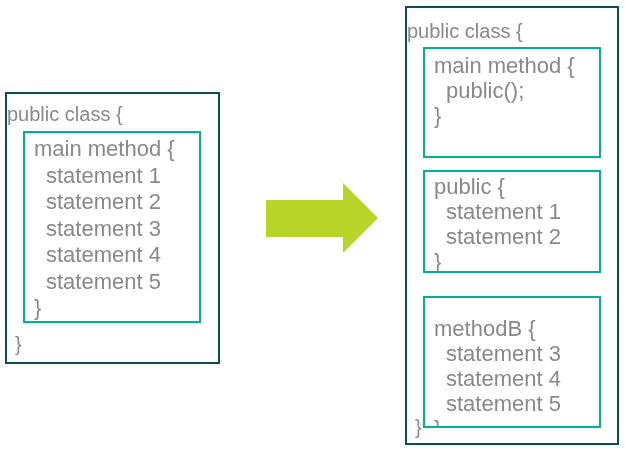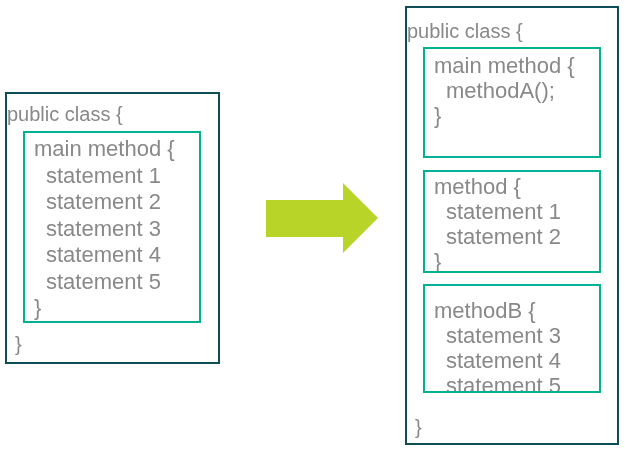--- a/index.html
+++ b/index.html
@@ -60,21 +60,21 @@
     padding: 3px 0 0 9px;
   }
   .after .method-box {
     left: 16px;
     width: 178px;
     line-height: 25px;
     padding: 4px 0 0 9px;
   }
   .after .method-box.m1 { top: 39px;  height: 111px; }
   .after .method-box.m2 { top: 162px; height: 103px; padding-top: 2px; }
-  .after .method-box.m3 { top: 276px; height: 109px; padding-top: 12px; }
+  .after .method-box.m3 { top: 288px; height: 132px; padding-top: 18px; }
   .stmt {
     padding-left: 12px;
     white-space: nowrap;
   }
   .method-open, .method-close {
     white-space: nowrap;
   }
   .class-close {
     position: absolute;
     left: 8px;
@@ -113,26 +113,26 @@
     <svg width="112" height="70" viewBox="0 0 112 70" xmlns="http://www.w3.org/2000/svg">
       <polygon points="0,17 77,17 77,0 112,35 77,70 77,54 0,54" fill="#b8d428"></polygon>
     </svg>
   </div>
 
   <div class="class-box after">
     <div class="class-header">public class {</div>
 
     <div class="method-box m1">
       <div class="method-open">main method {</div>
-      <div class="stmt">methodA();</div>
+      <div class="stmt">public();</div>
       <div class="method-close">}</div>
     </div>
 
     <div class="method-box m2">
-      <div class="method-open">method {</div>
+      <div class="method-open">public {</div>
       <div class="stmt">statement 1</div>
       <div class="stmt">statement 2</div>
       <div class="method-close">}</div>
     </div>
 
     <div class="method-box m3">
       <div class="method-open">methodB {</div>
       <div class="stmt">statement 3</div>
       <div class="stmt">statement 4</div>
       <div class="stmt">statement 5</div>

